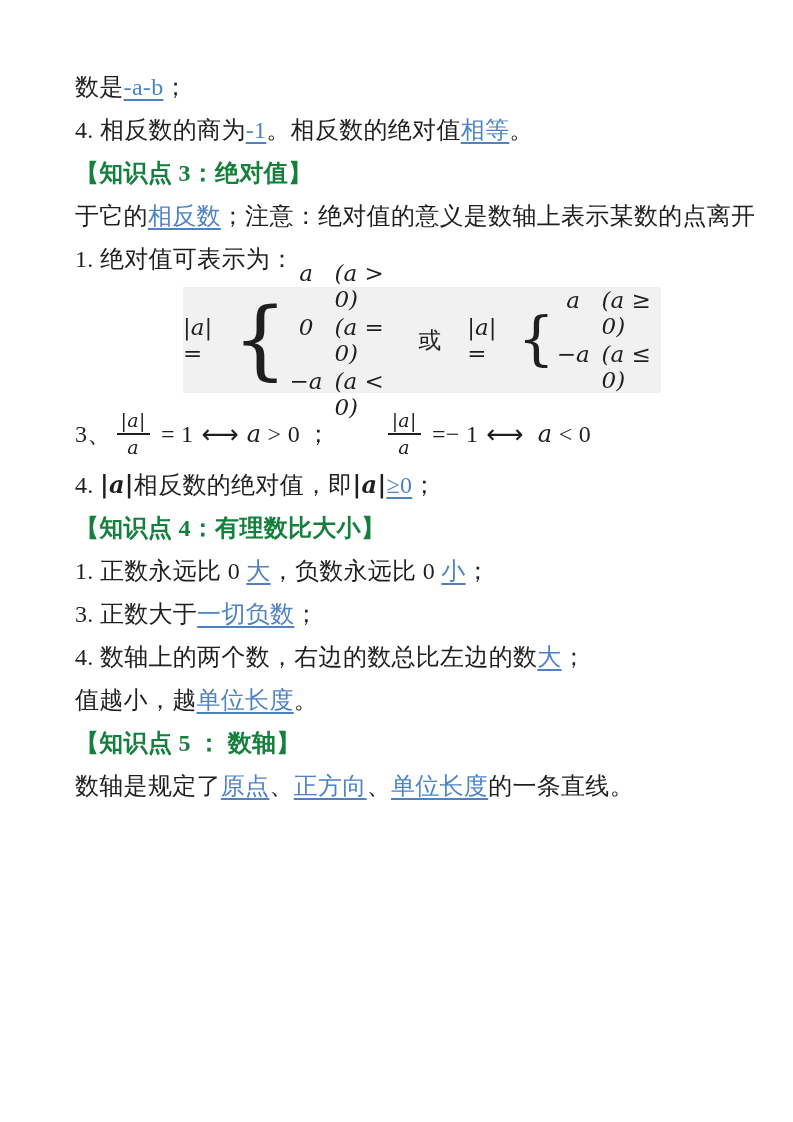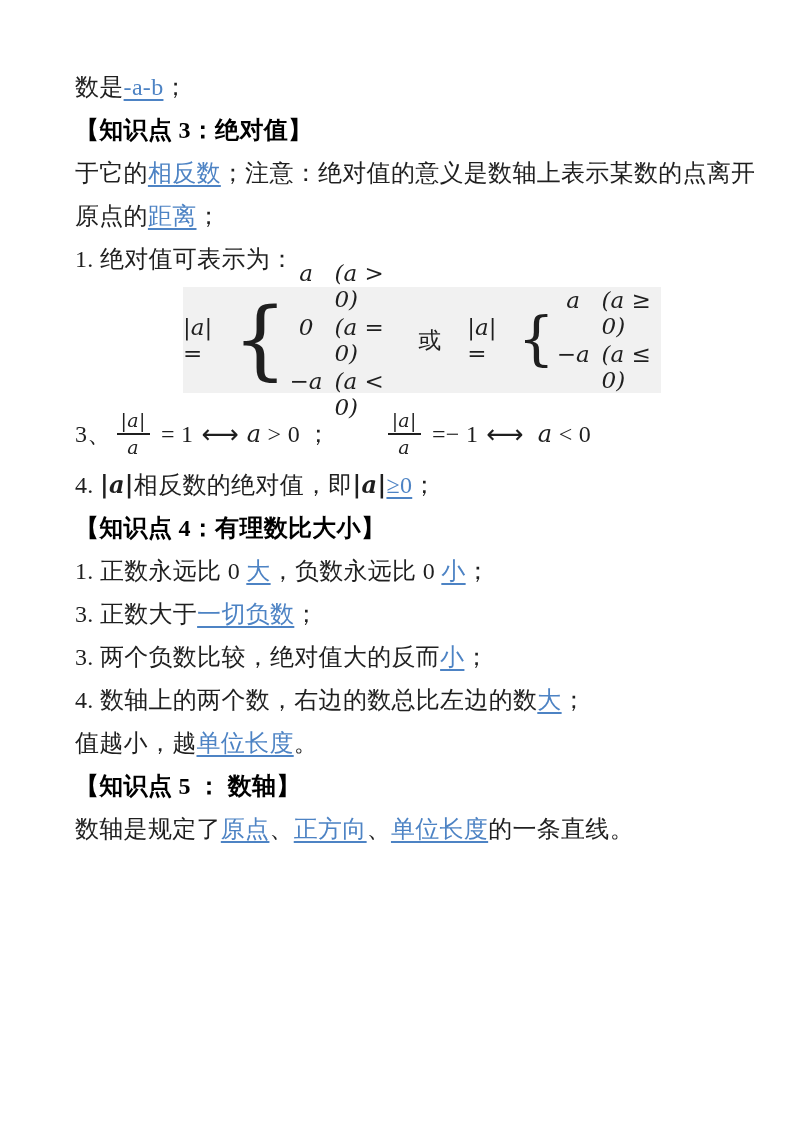--- a/index.html
+++ b/index.html
@@ -16,21 +16,21 @@
     position:absolute;
     left:75px;top:66px;right:58px;
   }
   .line{
     line-height:43px;
     white-space:pre;
     letter-spacing:0.3px;
   }
   .line .run{white-space:pre;}
   .heading .run{font-weight:bold;}
-  .red{color:#000000;}
+  .red{color:#15803d;}
   .link{
     color:#4d83c4;
     text-decoration:underline;
     text-decoration-thickness:1.5px;
     text-underline-offset:4px;
   }
   .math{font-family:"DejaVu Serif",serif;font-style:italic;}
   .bmath{font-family:"DejaVu Serif",serif;font-style:italic;font-weight:bold;}
   .arrow{
     font-family:"DejaVu Sans",sans-serif;
@@ -74,23 +74,23 @@
   .cases{display:grid;grid-template-columns:auto auto;column-gap:12px;row-gap:2px;margin-left:2px;}
   .cases .cv{text-align:center;}
   .or-word{font-style:normal;font-family:"Liberation Serif","DejaVu Serif",serif;}
 </style>
 </head>
 <body>
 
 <div class="page">
   <div class="doc-body">
       <div class="line p"><span class="run ">数是</span><span class="run link">-a-b</span><span class="run ">；</span></div>
+      <div class="line p"><span class="run ">4. 相反数的商为</span><span class="run link">-1</span><span class="run ">。相反数的绝对值</span><span class="run link">相等</span><span class="run ">。</span></div>
       <div class="line heading"><span class="run red">【知识点 3：绝对值】</span></div>
       <div class="line p"><span class="run ">于它的</span><span class="run link">相反数</span><span class="run ">；注意：绝对值的意义是数轴上表示某数的点离开</span></div>
-      <div class="line p"><span class="run ">原点的</span><span class="run link">距离</span><span class="run ">；</span></div>
       <div class="line p"><span class="run ">1. 绝对值可表示为：</span></div>
       <div class="formula-box">
         <span class="case-group">
           <span class="case-lhs">|a| =</span>
           <span class="brace brace3">{</span>
           <span class="cases">
             <span class="cv">a</span>
             <span class="cc">(a &gt; 0)</span>
             <span class="cv">0</span>
             <span class="cc">(a = 0)</span>
@@ -108,19 +108,18 @@
             <span class="cv">−a</span>
             <span class="cc">(a ≤ 0)</span>
           </span>
         </span>
       </div>
       <div class="line frac-line"><span class="run ">3、</span><span class="frac"><span class="num">|a|</span><span class="den">a</span></span><span class="run "> = 1</span><span class="run arrow">⟷</span><span class="run math">a</span><span class="run "> &gt; 0 ；</span><span class="run gap"></span><span class="frac"><span class="num">|a|</span><span class="den">a</span></span><span class="run "> =− 1</span><span class="run arrow">⟷</span><span class="run "> </span><span class="run math">a</span><span class="run "> &lt; 0</span></div>
       <div class="line p"><span class="run ">4. </span><span class="run bmath">|a|</span><span class="run ">相反数的绝对值，即</span><span class="run bmath">|a|</span><span class="run link">≥0</span><span class="run ">；</span></div>
       <div class="line heading"><span class="run red">【知识点 4：有理数比大小】</span></div>
       <div class="line p"><span class="run ">1. 正数永远比 0 </span><span class="run link">大</span><span class="run ">，负数永远比 0 </span><span class="run link">小</span><span class="run ">；</span></div>
       <div class="line p"><span class="run ">3. 正数大于</span><span class="run link">一切负数</span><span class="run ">；</span></div>
-      <div class="line p"><span class="run ">3. 两个负数比较，绝对值大的反而</span><span class="run link">小</span><span class="run ">；</span></div>
       <div class="line p"><span class="run ">4. 数轴上的两个数，右边的数总比左边的数</span><span class="run link">大</span><span class="run ">；</span></div>
       <div class="line p"><span class="run ">值越小，越</span><span class="run link">单位长度</span><span class="run ">。</span></div>
       <div class="line heading"><span class="run red">【知识点 5 ： 数轴】</span></div>
       <div class="line p"><span class="run ">数轴是规定了</span><span class="run link">原点</span><span class="run ">、</span><span class="run link">正方向</span><span class="run ">、</span><span class="run link">单位长度</span><span class="run ">的一条直线。</span></div>
     </div>
 </div>
 
 </body></html>

